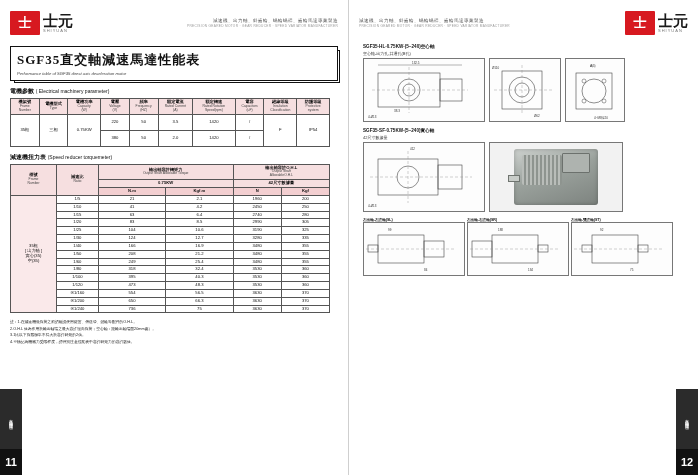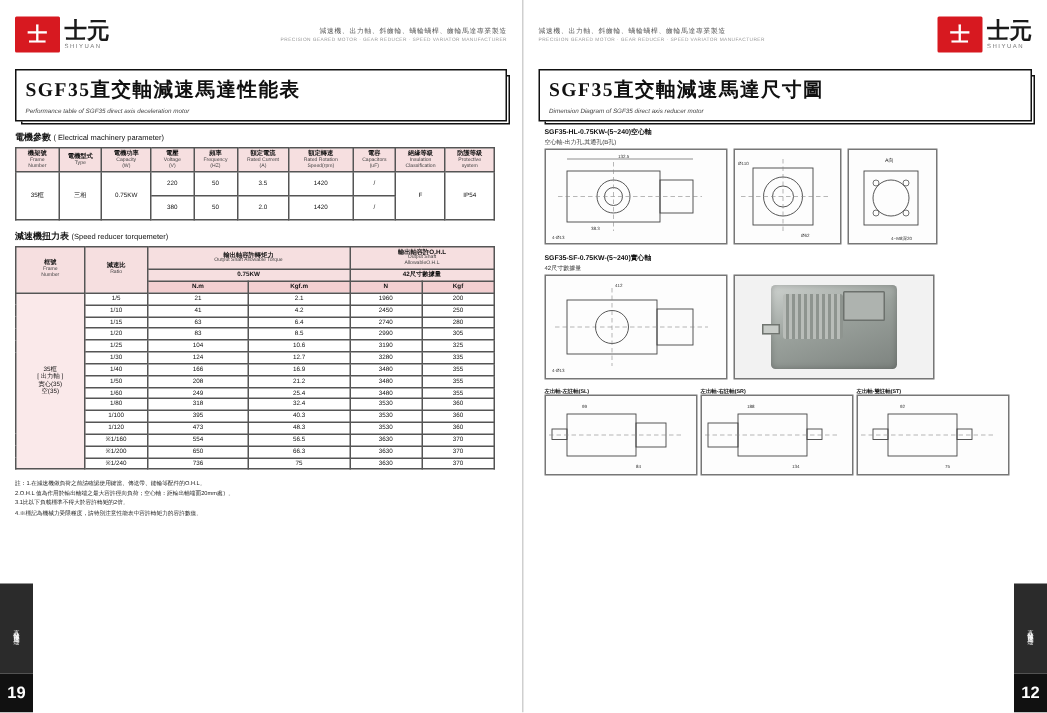--- a/index.html
+++ b/index.html
@@ -340,43 +340,39 @@
       </table>
 
     <div class="note">
       <div>註：1.在減速機做負荷之前請確認使用鍵當、傳送帶、鏈輪等配件的O.H.L。</div>
       <div>2.O.H.L 值為作用於輸出軸端之最大容許徑向負荷；空心軸：距輸出軸端面20mm處）。</div>
       <div>3.1比以下負載標準不得大於容許轉矩的2倍。</div>
       <div>4.※標記為機械力受限種度，請特別注意性能表中容許轉矩力的容許數值。</div>
     </div>
 
     <div class="side-strip">直交軸減速馬達</div>
-    <div class="pagenum">19</div>
+    <div class="pagenum">11</div>
   </div>
 
   <div class="right-page">
 
     <div class="hdr" style="display:flex;align-items:center;justify-content:space-between;padding:6px 10px 0 10px;box-sizing:border-box;">
       <div style="text-align:left;">
         <div class="hdr-tagline">減速機、出力軸、斜齒輪、蝸輪蝸桿、齒輪馬達專業製造</div>
         <div class="hdr-tagline2">PRECISION GEARED MOTOR · GEAR REDUCER · SPEED VARIATOR MANUFACTURER</div>
       </div>
       <div class="logo-wrap">
         <div class="logo-mark">士</div>
         <div class="logo-text">
           <div class="logo-cn">士元</div>
           <div class="logo-sub">SHIYUAN</div>
         </div>
       </div>
     </div>
 
-    <div class="title-box" style="margin-top:6px;">
-      <div class="title-cn">SGF35直交軸減速馬達尺寸圖</div>
-      <div class="title-en">Dimension Diagram of SGF35 direct axis reducer motor</div>
-    </div>
 
     <div class="dim-label">SGF35-HL-0.75KW-(5~240)空心軸</div>
     <div class="dim-sub">空心軸-出力孔,其通孔(B孔)</div>
 
     <div class="draw-row">
       <div class="draw-box" style="width:120px;height:62px;">
         <svg width="120" height="62">
           <rect x="14" y="14" width="62" height="34" fill="none" stroke="#444" stroke-width="0.6"></rect>
           <rect x="76" y="20" width="22" height="22" fill="none" stroke="#444" stroke-width="0.6"></rect>
           <circle cx="45" cy="31" r="11" fill="none" stroke="#444" stroke-width="0.6"></circle>

